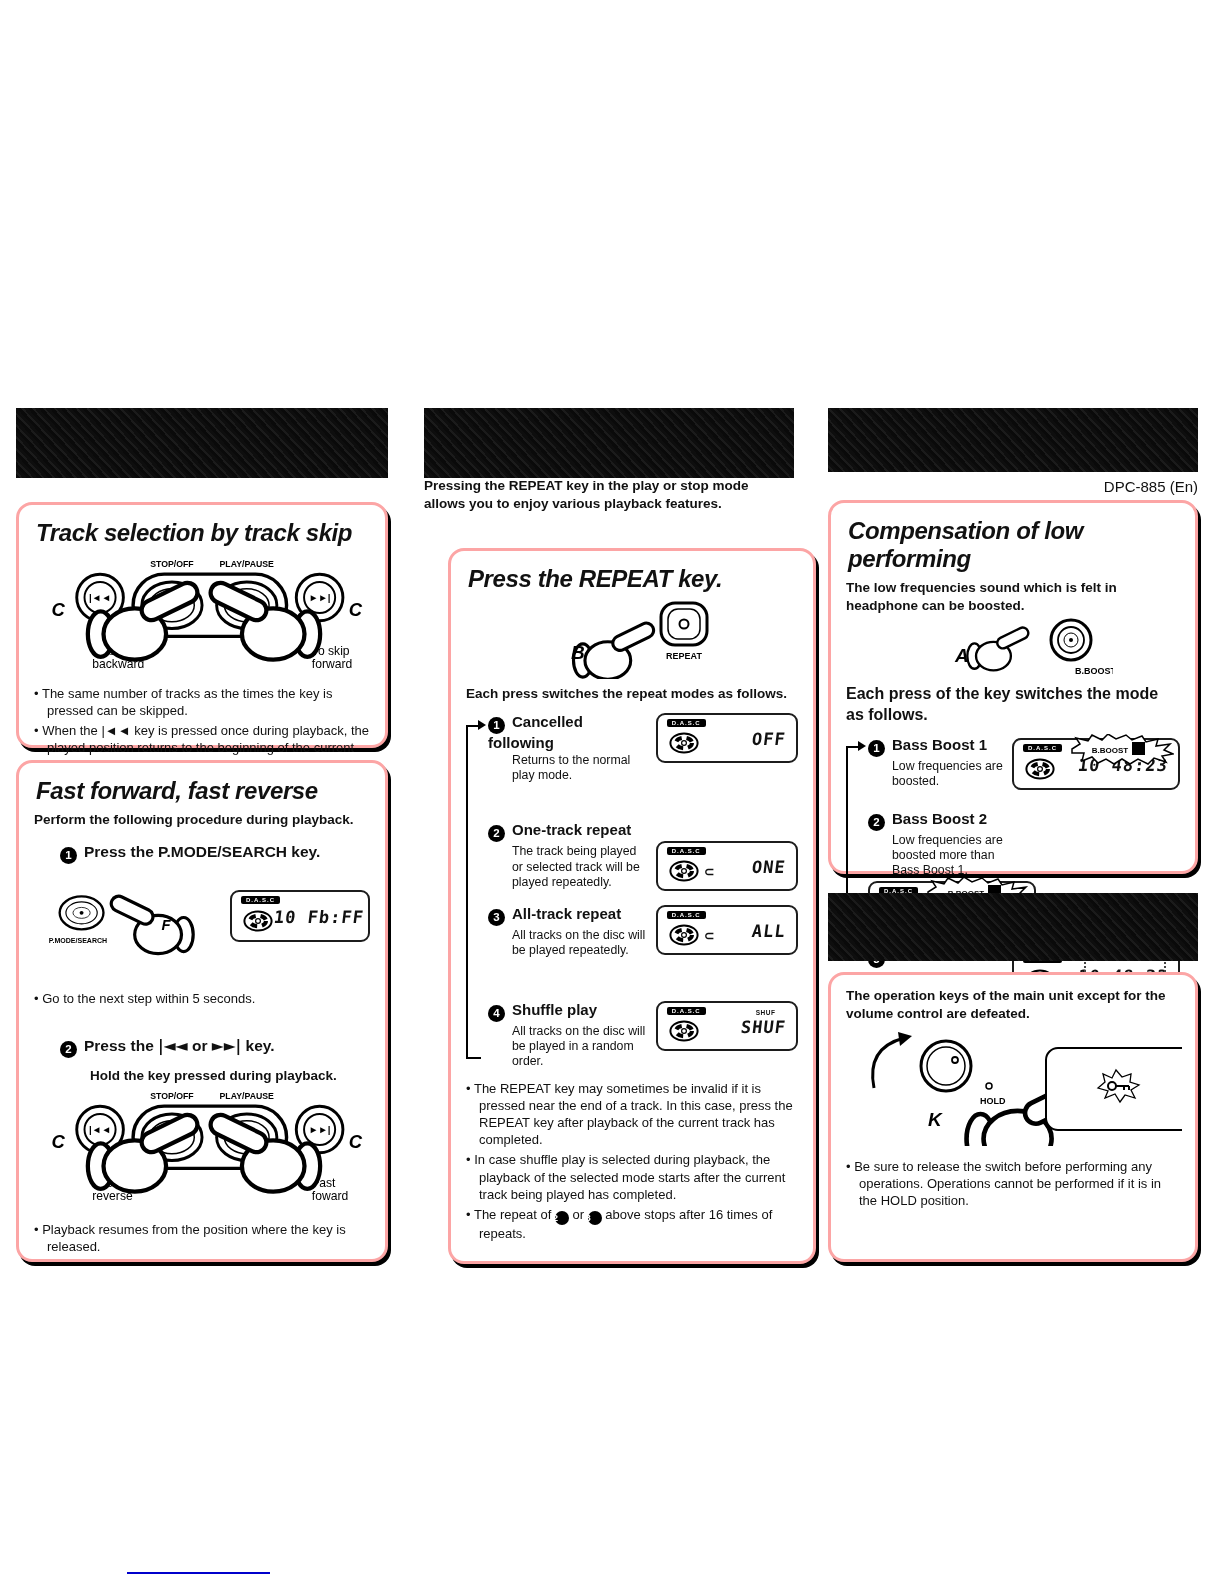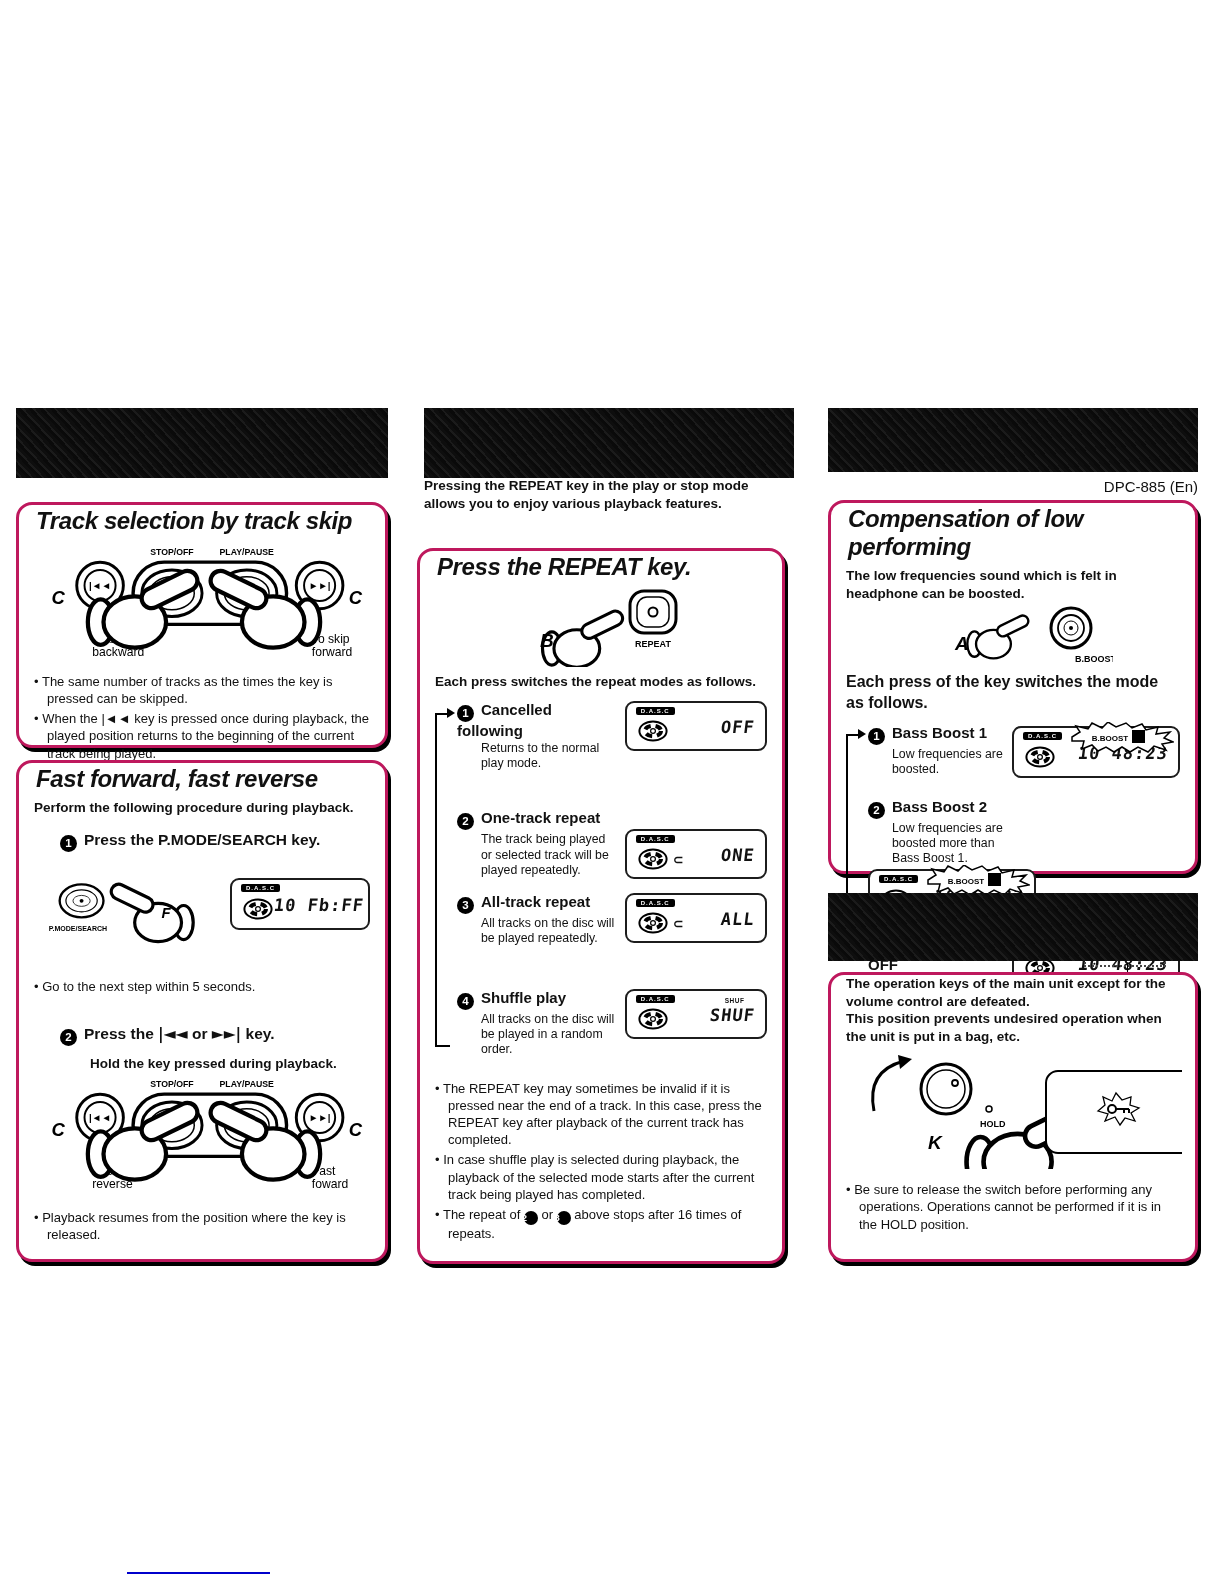--- a/index.html
+++ b/index.html
@@ -1,21 +1,21 @@
 <!DOCTYPE html>
 <html><head>
 <meta charset="utf-8">
 <style>
   html,body{margin:0;padding:0;background:#e8e8e8;}
   .page{position:relative;width:1225px;height:1585px;background:#ffffff;overflow:hidden;
         font-family:"Liberation Sans","DejaVu Sans",sans-serif;color:#111;}
   .band{position:absolute;background:
         repeating-linear-gradient(47deg,#0a0a0a 0 3px,#1b1b1b 3px 5px,#0e0e0e 5px 8px);}
-  .col-box{position:absolute;background:#fff;border:3px solid #be185d;border-radius:16px;
-           box-shadow:3px 4px 0 0 #000;padding:0 15px;box-sizing:border-box;}
+  .col-box{position:absolute;background:#fff;border:3px solid #fca5a5;border-radius:16px;
+           box-shadow:3px 4px 0 0 #000;padding:12px 15px;box-sizing:border-box;}
   .sec-title{font-size:24px;font-weight:bold;font-style:italic;letter-spacing:-0.4px;margin:2px 0 6px 2px;}
   .b{font-weight:bold;font-size:13.5px;line-height:1.3;}
   ul.bullets{list-style:none;margin:6px 0 0 0;padding:0;font-size:13px;line-height:1.32;}
   ul.bullets li{padding-left:13px;text-indent:-13px;margin-bottom:3px;}
   ul.bullets li::before{content:"• ";}
   .numc{display:inline-block;width:17px;height:17px;border-radius:50%;background:#000;color:#fff;
         font-size:11.5px;line-height:17px;text-align:center;font-weight:bold;margin-right:7px;
         vertical-align:-2px;font-style:normal;}
   .numc-sm{display:inline-block;width:14px;height:14px;border-radius:50%;background:#000;color:#fff;
         font-size:9.5px;line-height:14px;text-align:center;font-weight:bold;vertical-align:-2px;}
@@ -198,21 +198,21 @@
 
     <ul class="bullets" style="margin-top:10px;">
       <li>Playback resumes from the position where the key is released.</li>
     </ul>
   </div>
 
   <div class="band" style="left:424px;top:408px;width:370px;height:70px;"></div>
 
   <div class="b" style="position:absolute;left:424px;top:477px;width:368px;">Pressing the REPEAT key in the play or stop mode allows you to enjoy various playback features.</div>
 
-  <div class="col-box" style="left:417px;top:548px;width:368px;height:716px;">
+  <div class="col-box" style="left:448px;top:548px;width:368px;height:716px;">
     <div class="sec-title">Press the REPEAT key.</div>
 
     <div class="diagram-center">
       <svg width="190" height="80" viewBox="0 0 190 80">
         <g transform="translate(4,22) scale(0.78)">
             <use href="#hand-sym"></use>
           </g>
         <text x="34" y="60" class="hand-letter">B</text>
         <rect x="124" y="4" width="46" height="42" rx="14" fill="#fff" stroke="#000" stroke-width="3"></rect>
         <rect x="131" y="10" width="32" height="30" rx="10" fill="none" stroke="#000" stroke-width="1.5"></rect>
@@ -385,21 +385,20 @@
           <div class="caption">Goes off.</div>
         </div>
       </div>
     </div>
   </div>
 
   <div class="band" style="left:828px;top:893px;width:370px;height:68px;"></div>
 
   <div class="col-box" style="left:828px;top:972px;width:370px;height:290px;">
     <div class="b">The operation keys of the main unit except for the volume control are defeated.</div>
-    <div class="b">This position prevents undesired operation when the unit is put in a bag, etc.</div>
 
     <div style="margin-top:8px;">
       <svg width="336" height="116" viewBox="0 0 336 116">
         <path d="M28,58 Q20,18 58,8" fill="none" stroke="#000" stroke-width="3"></path>
         <polygon points="52,2 66,6 54,16" fill="#000"></polygon>
         <circle cx="100" cy="36" r="25" fill="#fff" stroke="#000" stroke-width="3"></circle>
         <circle cx="100" cy="36" r="19" fill="none" stroke="#000" stroke-width="1.5"></circle>
         <circle cx="109" cy="30" r="3" fill="none" stroke="#000" stroke-width="1.8"></circle>
         <g transform="translate(48,50) scale(0.8)">
             <use href="#hand-sym"></use>

